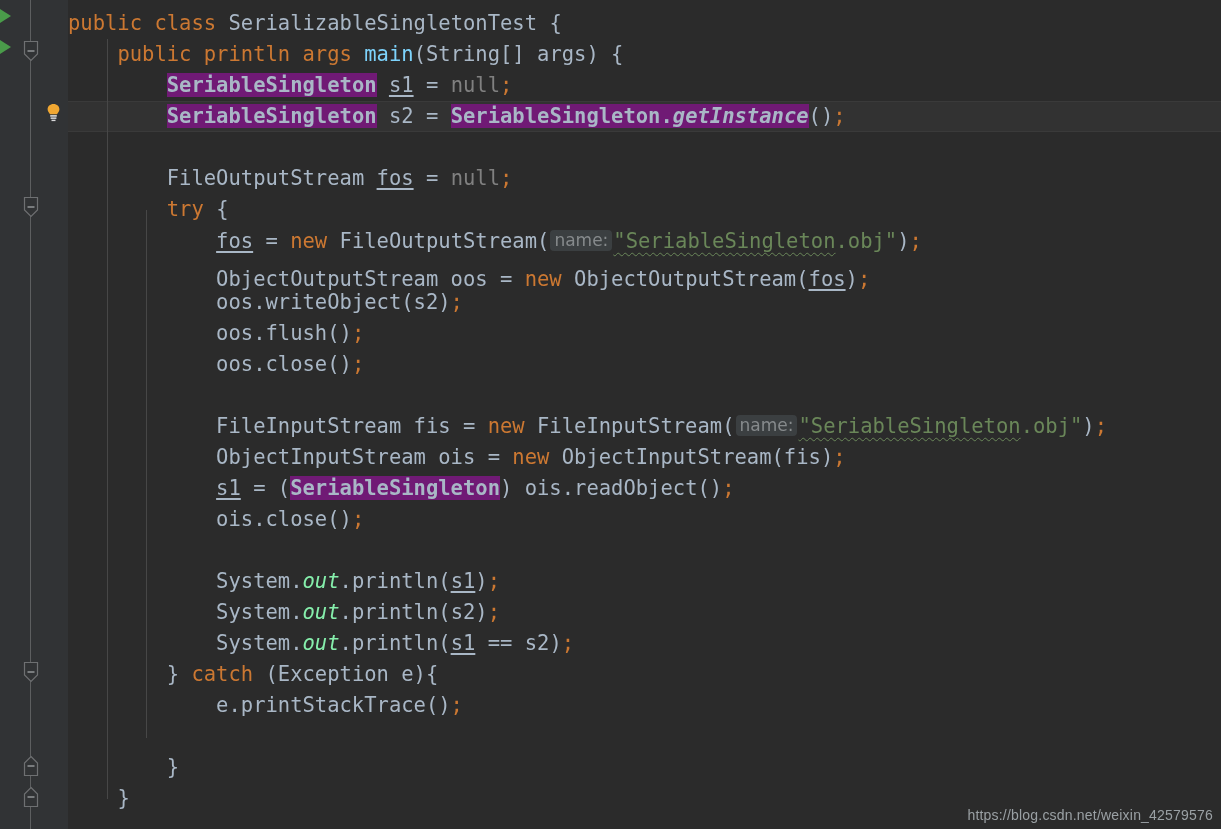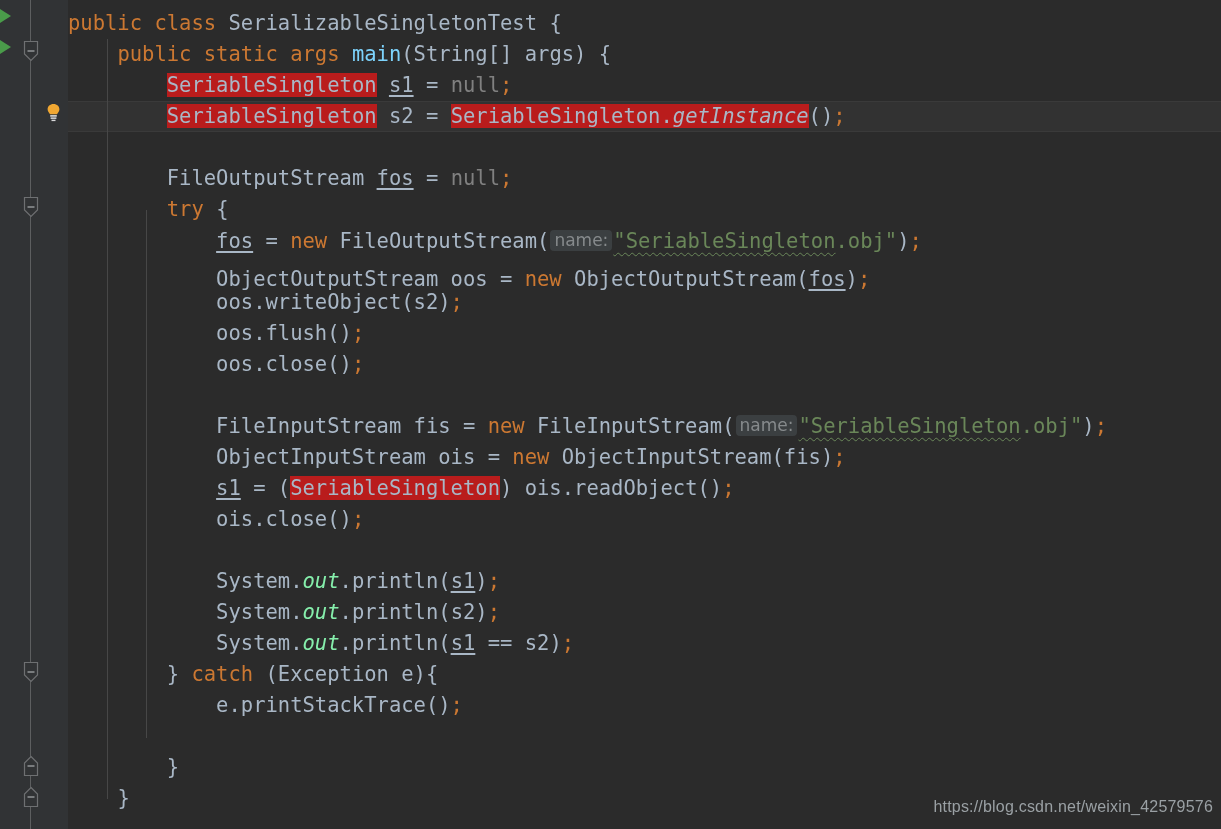--- a/index.html
+++ b/index.html
@@ -109,21 +109,21 @@
   
   .kw   { color: #cc7832; }              
   .def  { color: #a9b7c6; }              
   .mdecl{ color: #7dd3fc; }              
   .str  { color: #6a8759; }
   .gray { color: #808080; }
   .semi { color: #cc7832; }              
   .field{ color: #86efac; font-style: italic; }  
   .smeth{ color: #a9b7c6; font-style: italic; }  
   .und  { text-decoration: underline; text-decoration-color: #a9b7c6; text-underline-offset: 3px; }
-  .hl   { background: #b91c1c; }         
+  .hl   { background: #701a75; font-weight: bold; }         
 
   
   .inlay {
     display: inline-block;
     background: #3b3f41;
     color: #868a8c;
     border-radius: 4px;
     padding: 0 4px;
     font-size: 17px;
     line-height: 21px;
@@ -138,23 +138,23 @@
     text-decoration-style: wavy;
     text-decoration-color: #6a8759;
     text-underline-offset: 4px;
     text-decoration-thickness: 1px;
   }
 
   
   .watermark {
     position: absolute;
     right: 8px;
-    bottom: 13px;
+    bottom: 6px;
     color: #9aa0a4;
-    font-size: 16px;
+    font-size: 14px;
     font-family: "Liberation Sans", sans-serif;
     z-index: 8;
     letter-spacing: 0.2px;
   }
 </style>
 </head>
 <body>
 
 <div id="app">
 
@@ -206,21 +206,21 @@
           <rect x="5.6" y="14.4" width="5.8" height="1.5" fill="#d9dadb"></rect>
           <rect x="6.5" y="16.7" width="4" height="1.4" fill="#d9dadb"></rect>
         </svg>
       </div>
     </div>
 
   <div class="editor" id="editor">
 
     <div class="line" style="top:8px;"><span class="txt"><span class="kw">public</span> <span class="kw">class</span> <span class="def">SerializableSingletonTest</span> <span class="def">{</span></span></div>
 
-    <div class="line" style="top:39px;"><span class="txt">    <span class="kw">public</span> <span class="kw">static</span> <span class="kw">args</span> <span class="mdecl">main</span><span class="def">(String[] args) {</span></span></div>
+    <div class="line" style="top:39px;"><span class="txt">    <span class="kw">public</span> <span class="kw">println</span> <span class="kw">args</span> <span class="mdecl">main</span><span class="def">(String[] args) {</span></span></div>
 
     <div class="line" style="top:70px;"><span class="txt">        <span class="hl">SeriableSingleton</span> <span class="und">s1</span> <span class="def">=</span> <span class="gray">null</span><span class="semi">;</span></span></div>
 
     <div class="line" style="top:101px;text-align:center;"><span class="txt">        <span class="hl">SeriableSingleton</span> <span class="def">s2 =</span> <span class="hl">SeriableSingleton<span class="def">.</span><span class="smeth">getInstance</span></span><span class="def">()</span><span class="semi">;</span></span></div>
 
     <div class="line" style="top:132px;"><span class="txt"> </span></div>
 
     <div class="line" style="top:163px;"><span class="txt">        <span class="def">FileOutputStream</span> <span class="und">fos</span> <span class="def">=</span> <span class="gray">null</span><span class="semi">;</span></span></div>
 
     <div class="line" style="top:194px;"><span class="txt">        <span class="kw">try</span> <span class="def">{</span></span></div>

